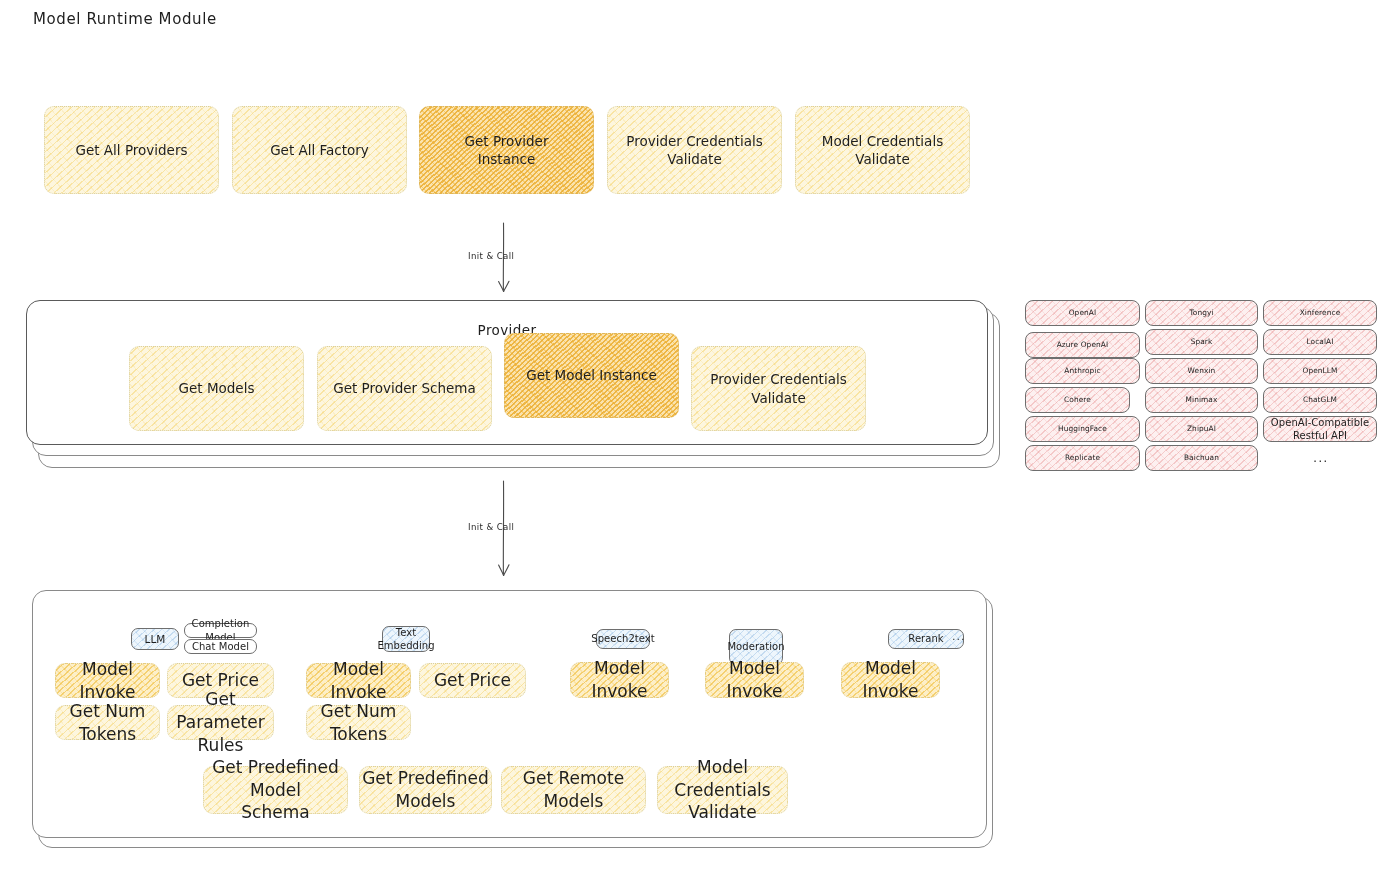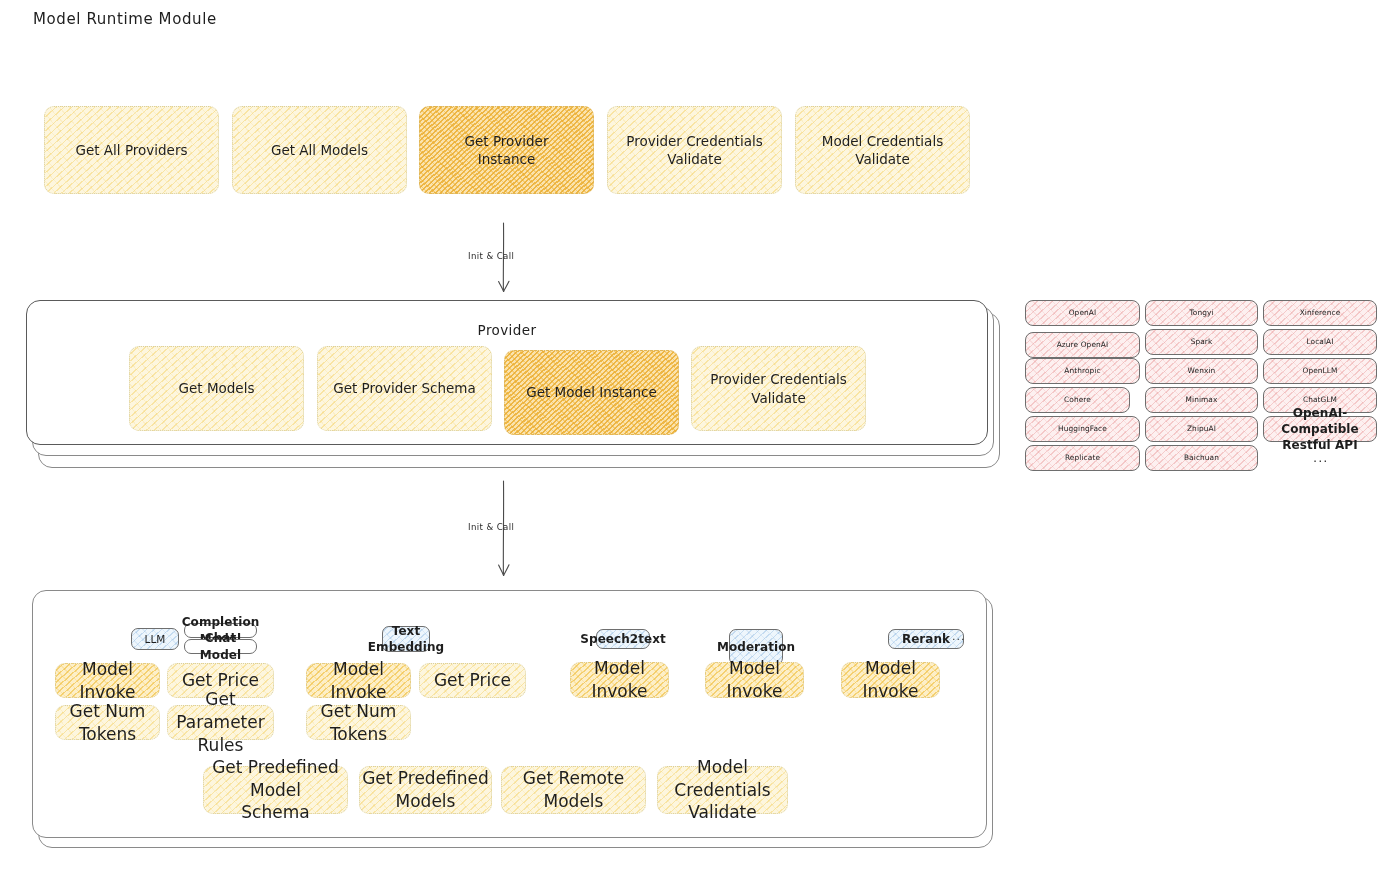--- a/index.html
+++ b/index.html
@@ -98,21 +98,21 @@
   .plainbadge{
     border:1.05px solid #6e6e6e;
     border-radius:7px;
     background:#ffffff;
   }
 
   .fs14{font-size:13.5px;}
   .fs13{font-size:17px;}
   .fs11{font-size:10.5px;}
   .fs8{font-size:7.4px;letter-spacing:.1px;}
-  .fs75{font-size:12px;letter-spacing:.05px;font-weight:bold;}
+  .fs75{font-size:10px;letter-spacing:.05px;}
 
   
   .arrow-wrap{position:absolute;}
   .arrow-label{
     position:absolute;
     font-size:8.6px;color:#2b2b2b;letter-spacing:.4px;
     white-space:nowrap;
   }
   .ellipsis{
     position:absolute;
@@ -124,21 +124,21 @@
 
 <div class="canvas">
 
   <div class="page-title">Model Runtime Module</div>
 
 
   <div class="card y-light fs14" style="left:44px;top:106px;width:175px;height:88px;">
     <span>Get All Providers</span>
   </div>
   <div class="card y-light fs14" style="left:232px;top:106px;width:175px;height:88px;">
-    <span>Get All Models</span>
+    <span>Get All Factory</span>
   </div>
   <div class="card y-strong fs14" style="left:419px;top:106px;width:175px;height:88px;">
     <span class="nl">Get Provider<br>Instance</span>
   </div>
   <div class="card y-light fs14" style="left:607px;top:106px;width:175px;height:88px;">
     <span class="nl">Provider Credentials<br>Validate</span>
   </div>
   <div class="card y-light fs14" style="left:795px;top:106px;width:175px;height:88px;">
     <span class="nl">Model Credentials<br>Validate</span>
   </div>
@@ -157,21 +157,21 @@
   <div class="panel" style="left:26px;top:300px;width:962px;height:145px;">
     <div class="panel-title" style="top:21px;">Provider</div>
   </div>
 
   <div class="card y-light fs14" style="left:129px;top:346px;width:175px;height:85px;">
     <span>Get Models</span>
   </div>
   <div class="card y-light fs14" style="left:317px;top:346px;width:175px;height:85px;">
     <span>Get Provider Schema</span>
   </div>
-  <div class="card y-strong fs14" style="left:504px;top:350px;width:175px;height:85px;">
+  <div class="card y-strong fs14" style="left:504px;top:333px;width:175px;height:85px;">
     <span>Get Model Instance</span>
   </div>
   <div class="card y-light fs14" style="left:691px;top:346px;width:175px;height:85px;">
     <span class="nl">Provider Credentials<br>Validate</span>
   </div>
 
   <div style="position:absolute;left:1025px;top:300px;">
 
     <div class="card pink fs8" style="left:0px;top:0px;width:115px;height:26px;">
       <span>OpenAI</span>

